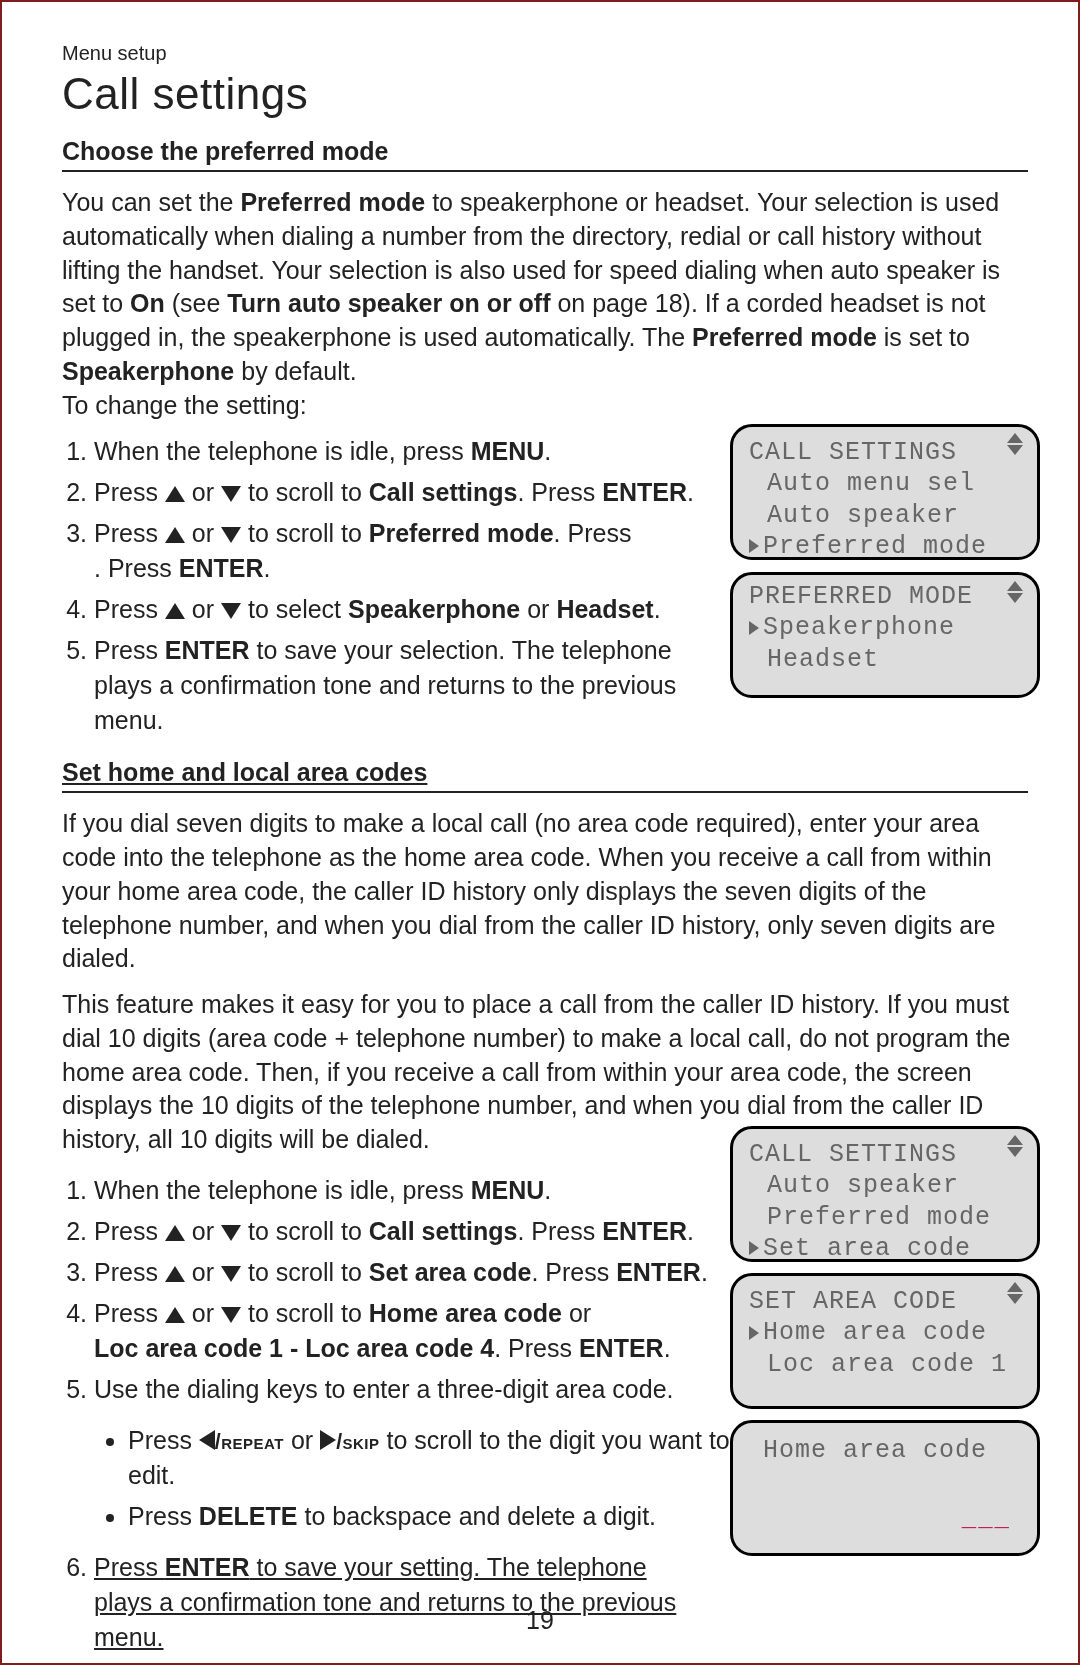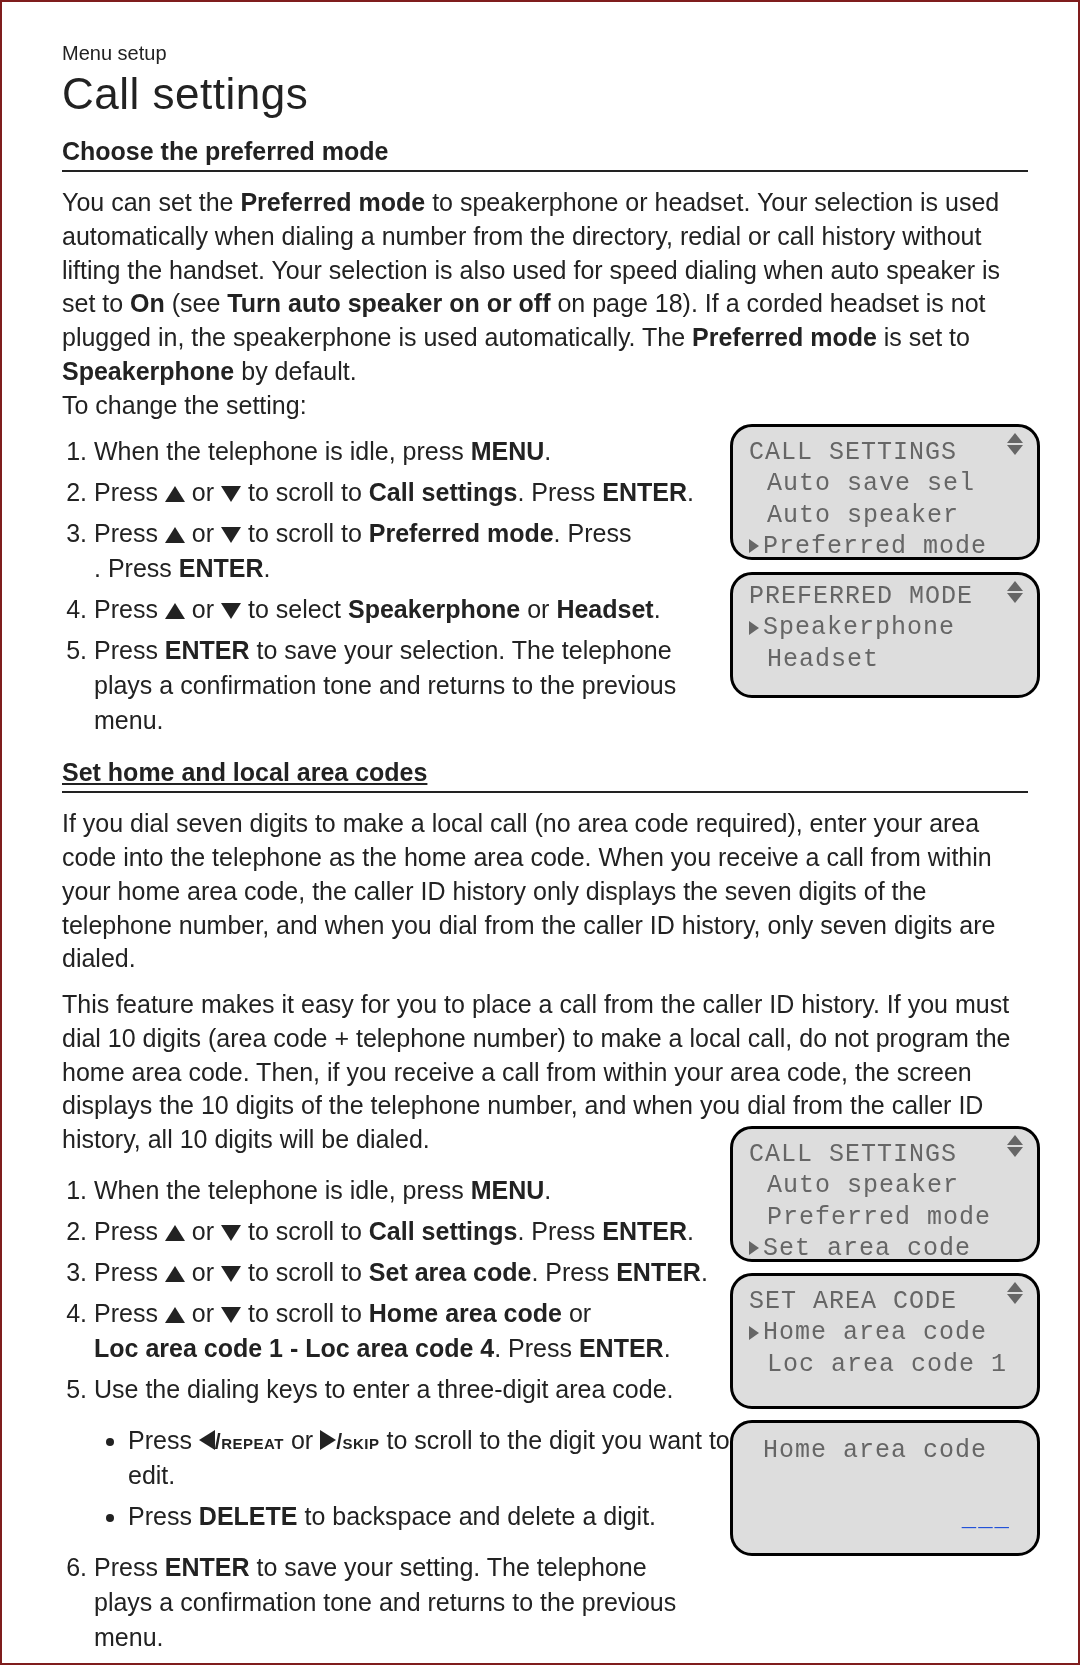--- a/index.html
+++ b/index.html
@@ -148,21 +148,21 @@
     border-right: 8px solid transparent;
   }
   .screen .s-up { border-bottom: 10px solid #666; }
   .screen .s-down { border-top: 10px solid #666; }
   .screen .dashes {
     position: absolute;
     right: 26px;
     bottom: 20px;
     font-size: 24px;
     letter-spacing: 2px;
-    color: #1d4ed8;
+    color: #be185d;
   }
   .screen .center-text {
     padding-top: 2px;
     padding-left: 14px;
   }
   .page-num {
     position: absolute;
     bottom: 28px;
     width: 100%;
     text-align: center;
@@ -238,33 +238,33 @@
       <span>Use the dialing keys to enter a three-digit area code.</span>
       <ul>
         <li>
           <span>Press </span><span class="tri tri-left"></span><span class="smallcaps">/repeat</span><span> or </span><span class="tri tri-right"></span><span class="smallcaps">/skip</span><span> to scroll to the digit you want to edit.</span>
         </li>
         <li>
           <span>Press </span><b>DELETE</b><span> to backspace and delete a digit.</span>
         </li>
       </ul>
     </li>
-    <li style="max-width:600px;">
+    <li style="max-width:600px;text-decoration:underline;">
       <span>Press </span><b>ENTER</b><span> to save your setting. The telephone plays a confirmation tone and returns to the previous menu.</span>
     </li>
   </ol>
   </div>
 
   <div class="screen sc1">
     <div class="updn">
         <span class="s-up"></span>
         <span class="s-down"></span>
       </div>
     <div class="row hdr">CALL SETTINGS</div>
-    <div class="row indent">Auto save sel</div>
+    <div class="row indent">Auto menu sel</div>
     <div class="row indent">Auto speaker</div>
     <div class="row">
         <span class="ptr"></span>
         <span>Preferred mode</span>
       </div>
   </div>
 
   <div class="screen sc2">
     <div class="updn">
         <span class="s-up"></span>
@@ -303,13 +303,14 @@
         <span>Home area code</span>
       </div>
     <div class="row indent">Loc area code 1</div>
   </div>
 
   <div class="screen sc5">
     <div class="row center-text">Home area code</div>
     <div class="dashes">___</div>
   </div>
 
+  <div class="page-num">19</div>
 </div>
 
 </body></html>

